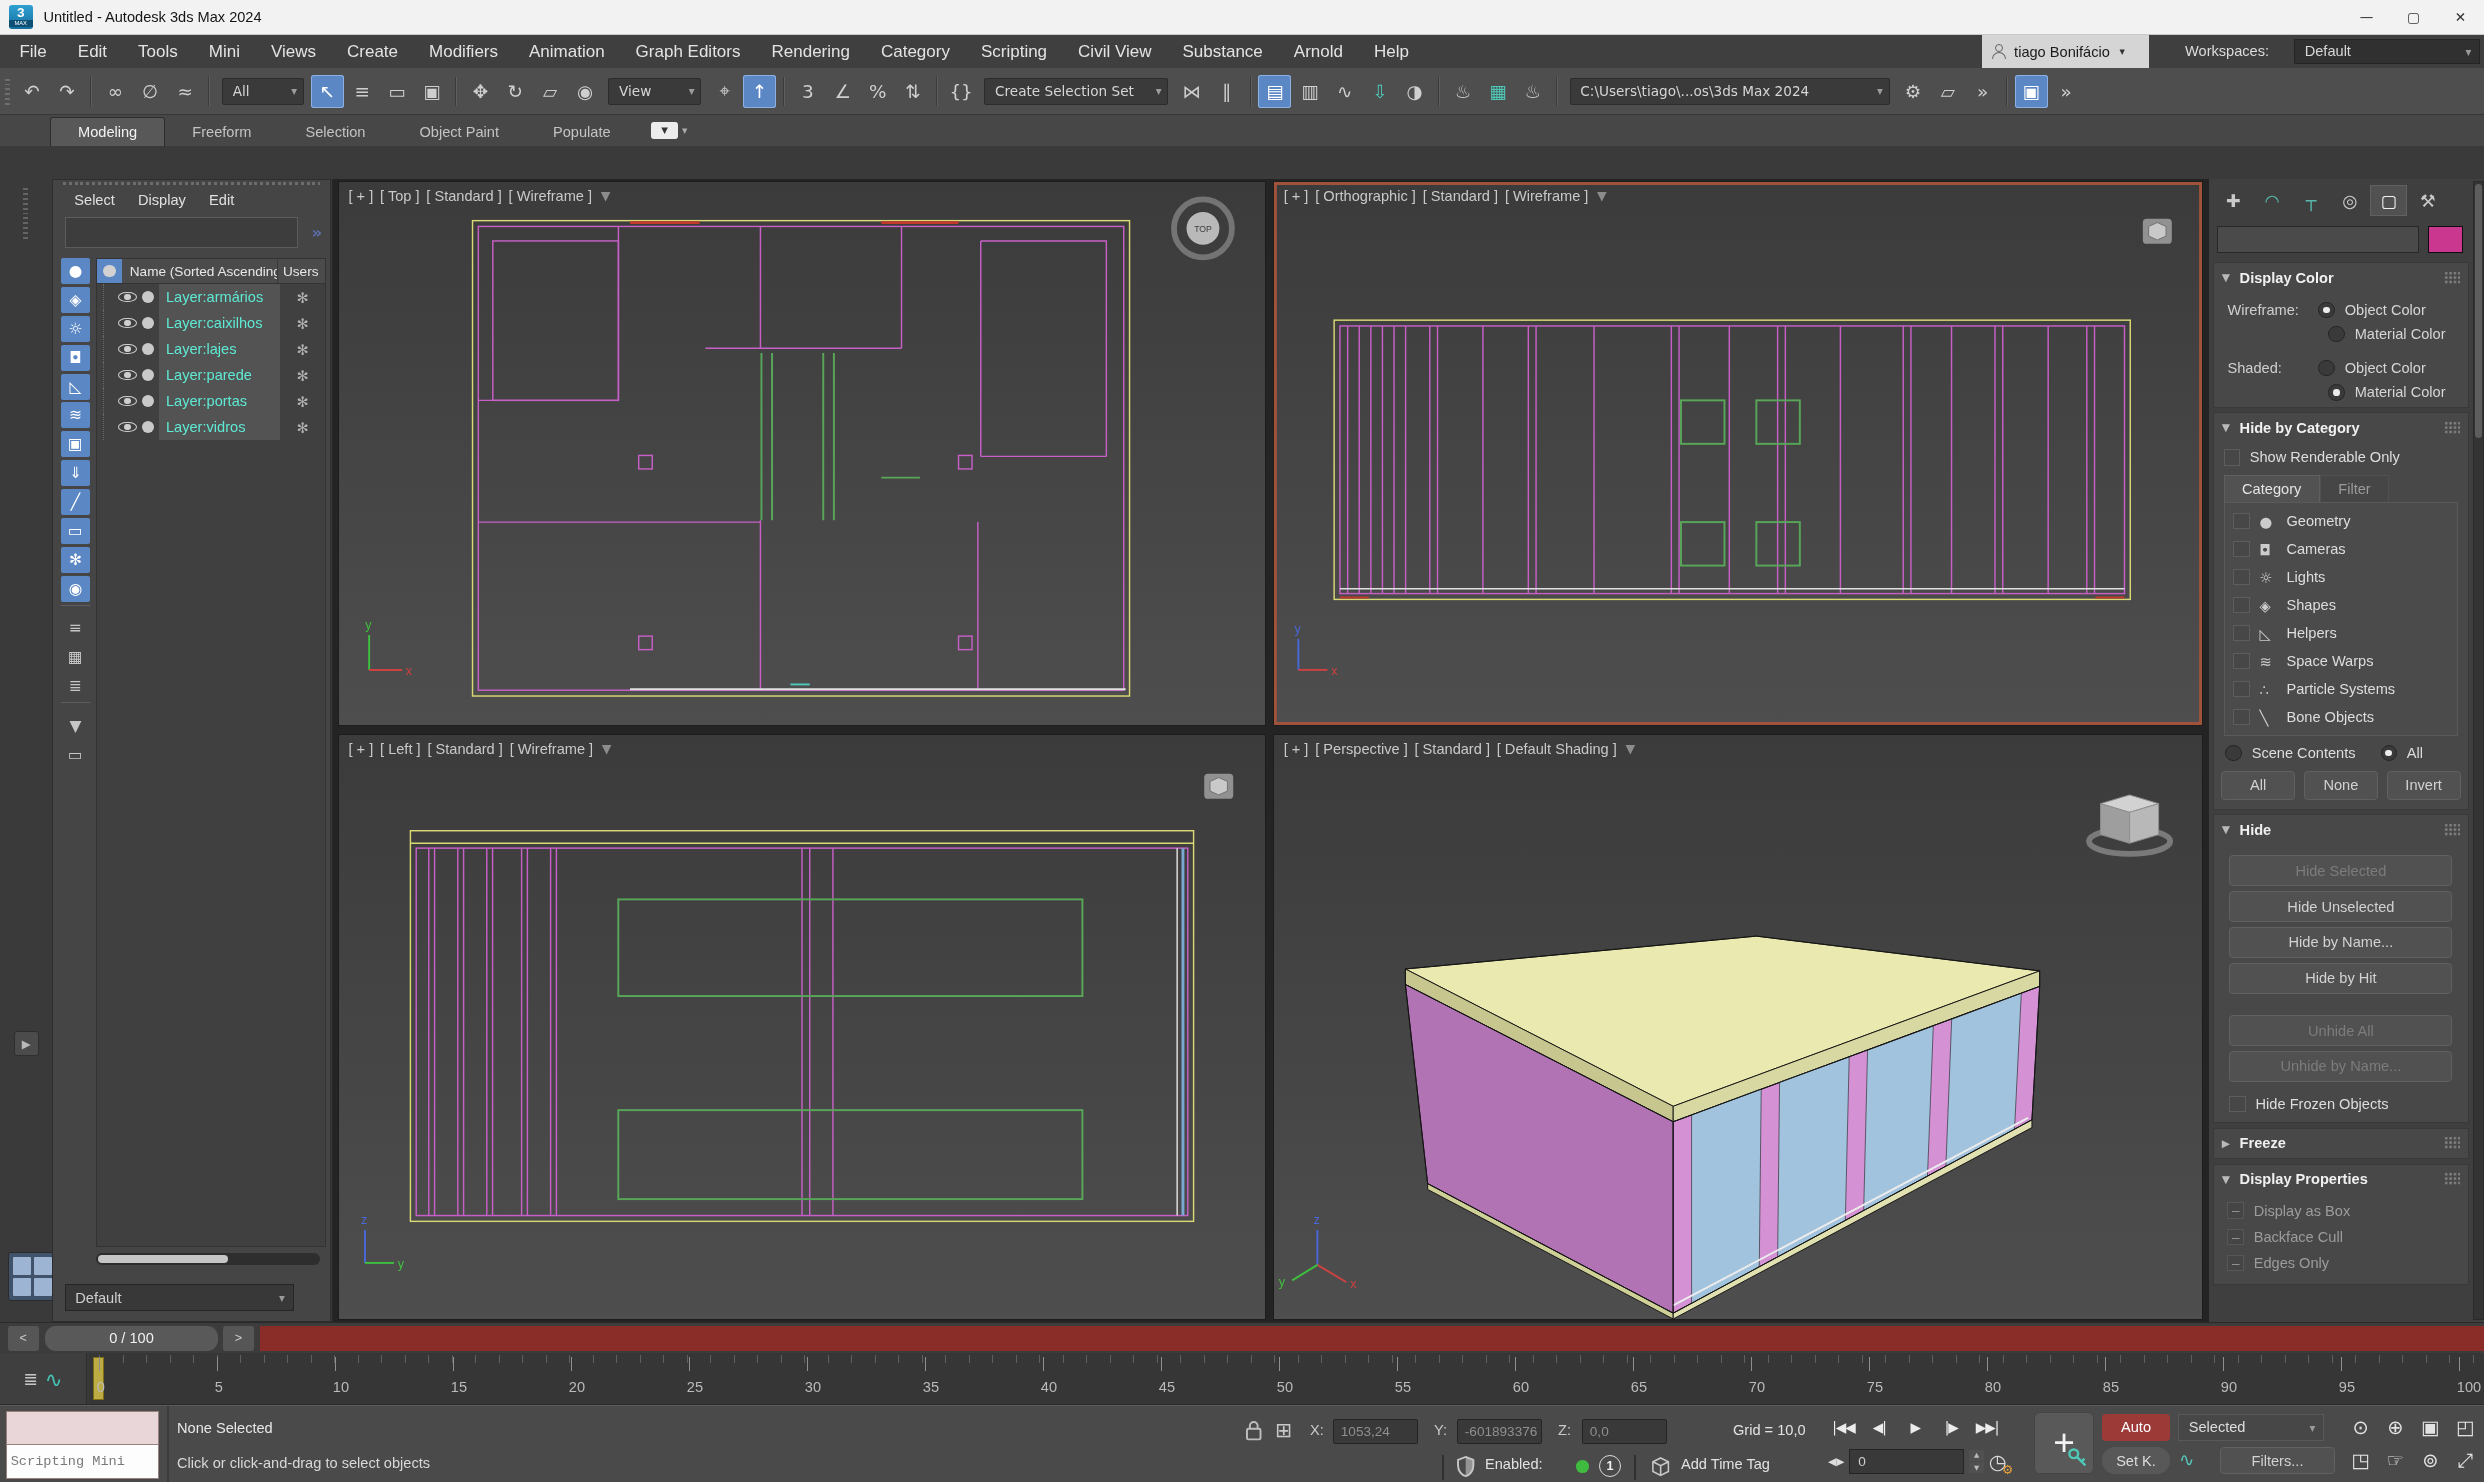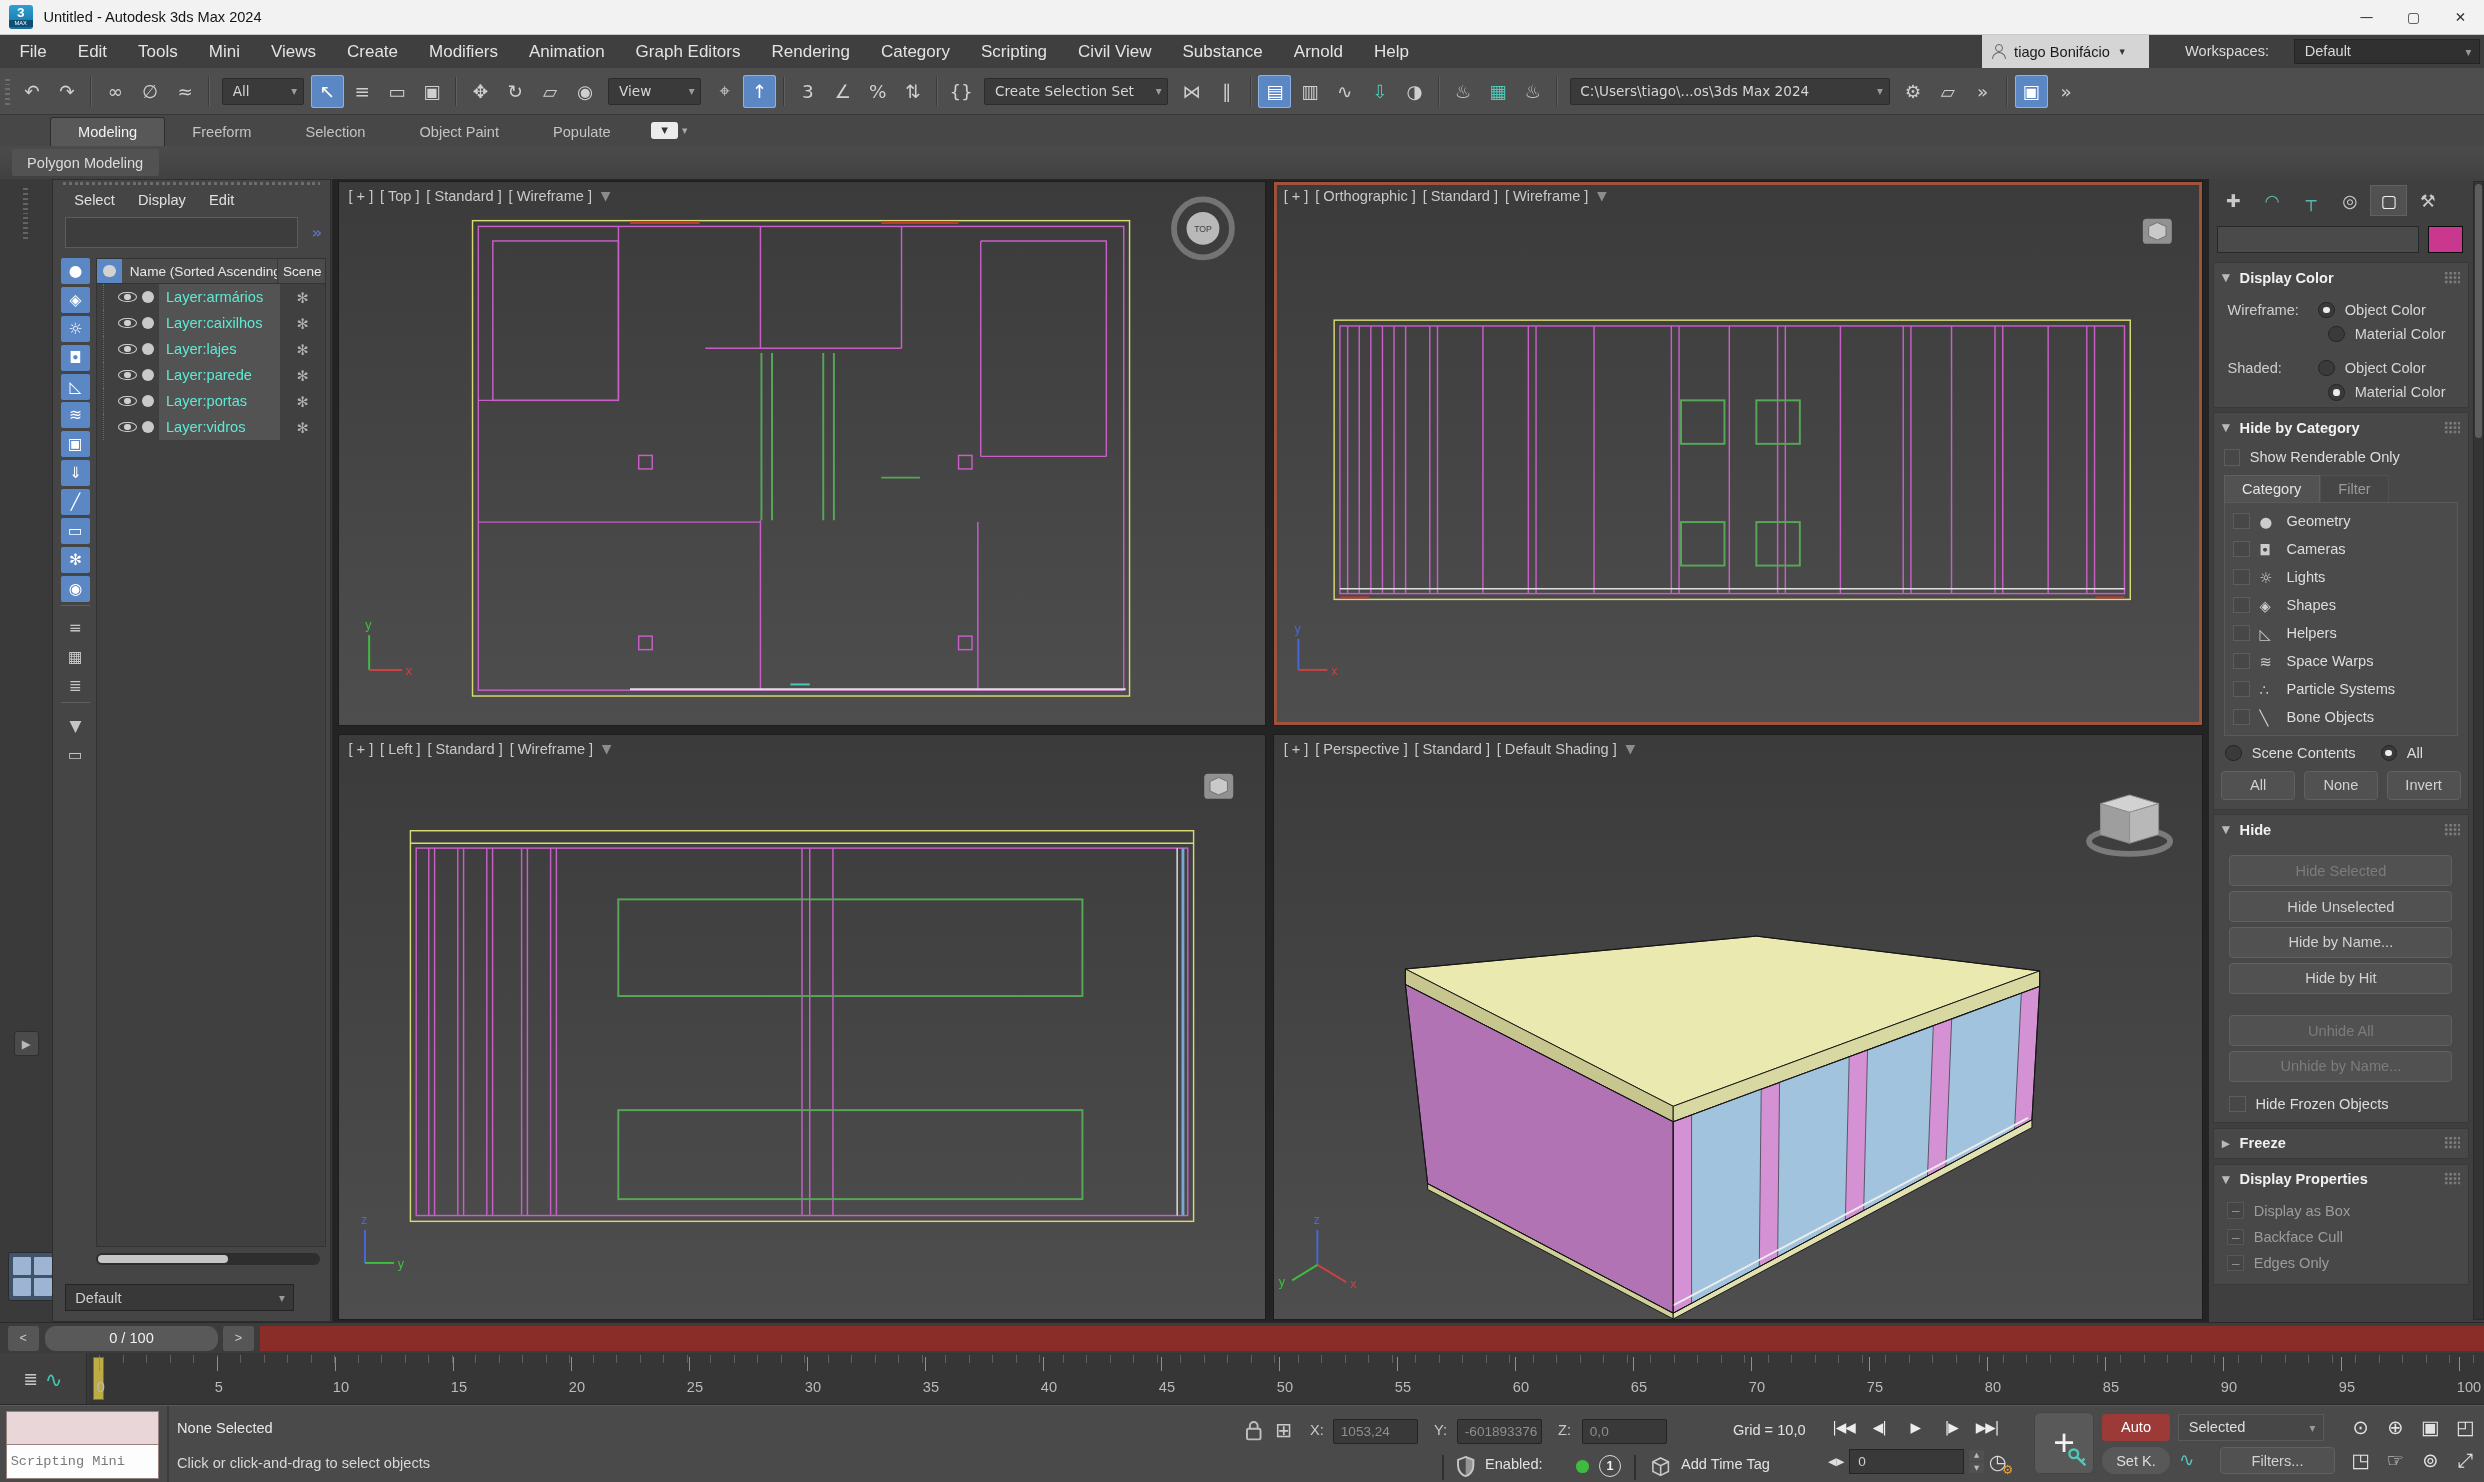--- a/index.html
+++ b/index.html
@@ -304,23 +304,20 @@
     <div style="display:flex;align-items:flex-end">
         <span class="rtab on">Modeling</span>
         <span class="rtab">Freeform</span>
         <span class="rtab">Selection</span>
         <span class="rtab">Object Paint</span>
         <span class="rtab">Populate</span>
       </div>
     <span id="rddbtn" class="ico">▼</span>
     <span id="rddcar" class="ico">▾</span>
   </div>
-  <div id="ribbon-row2">
-    <span class="panel-chip">Polygon Modeling</span>
-  </div>
 
   <div id="left-rail"></div>
   <span id="rail-expand" class="ico">▶</span>
   <div id="layout-tabs-btn">
     <span></span>
       <span></span>
       <span></span>
       <span></span>
   </div>
 
@@ -355,21 +352,21 @@
       </div>
     <div class="se-table">
       <div class="se-head">
         <span class="th-disp">
             <span class="th-circ"></span>
           </span>
         <span class="th-name">
           <span>Name (Sorted Ascending)</span>
 
         </span>
-        <span class="th-froze">Scene</span>
+        <span class="th-froze">Users</span>
       </div>
       <div>
           <div class="layer-row">
           <span class="lr-ind"></span>
           <span class="eye"></span>
           <span class="rdot"></span>
           <span class="lname">Layer:armários</span>
           <span class="frz ico">✻</span>
         </div>
           <div class="layer-row">

